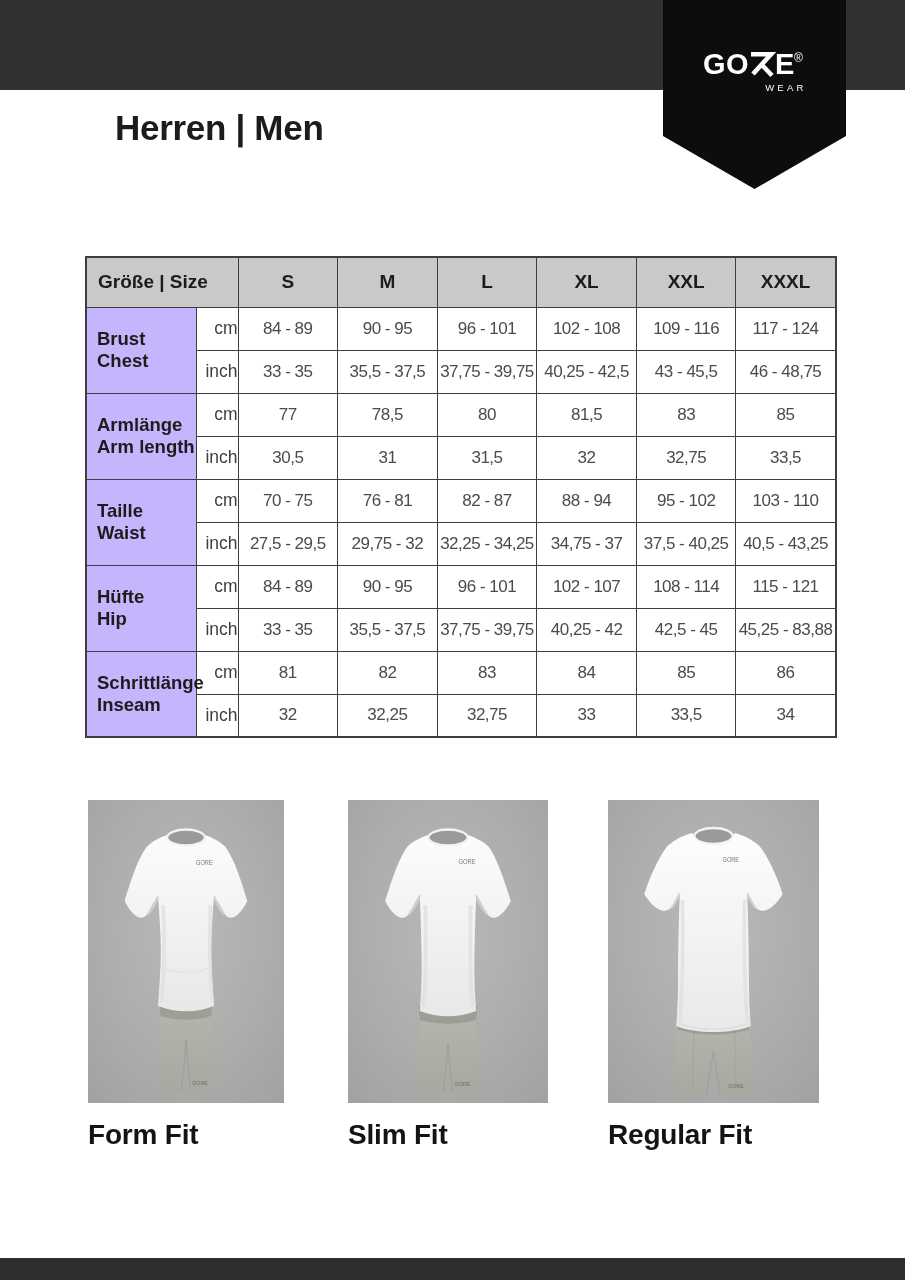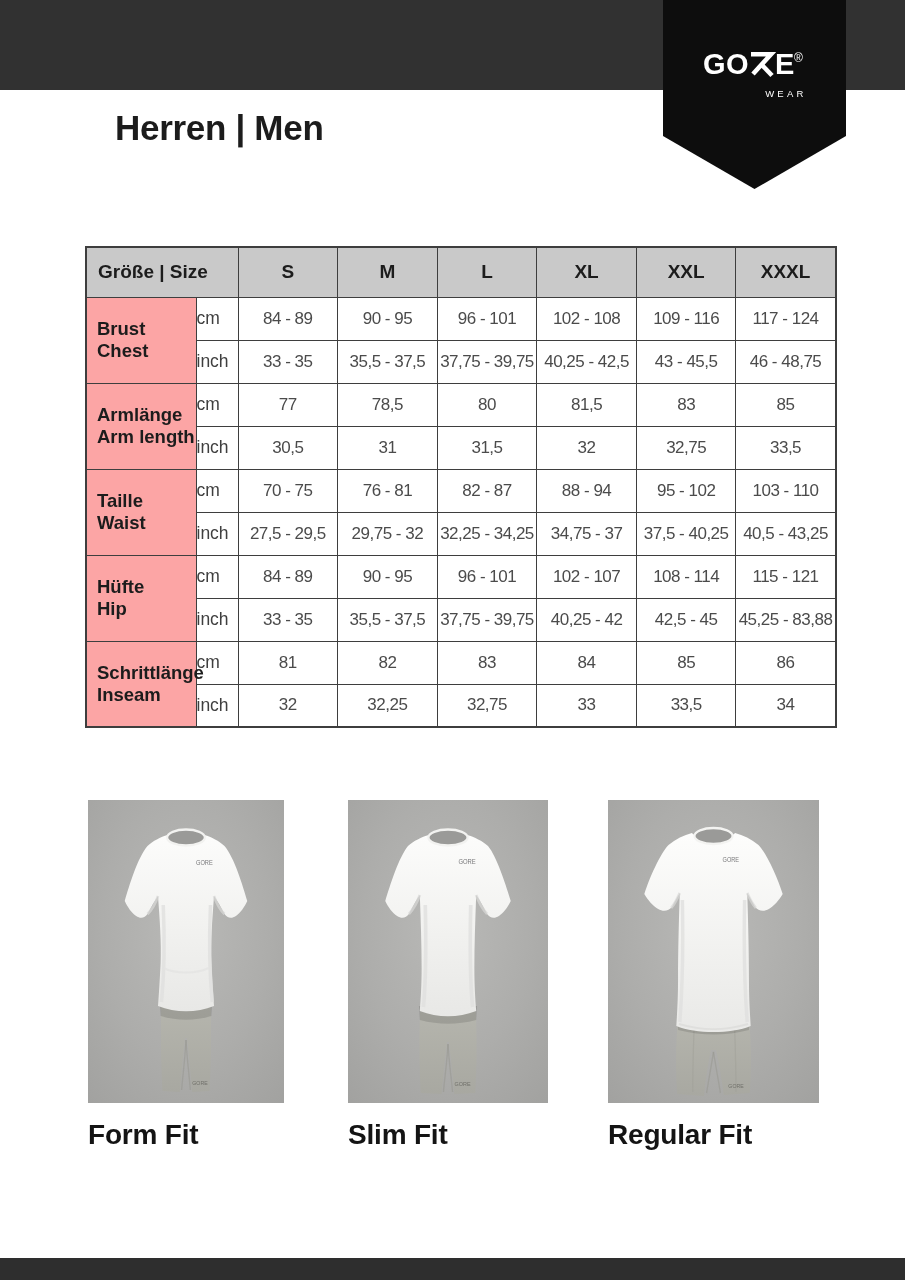--- a/index.html
+++ b/index.html
@@ -19,45 +19,45 @@
   .subtitle{
     position:absolute;left:107px;top:100px;margin:8px;
     color:#1c1c1c;font-size:35px;font-weight:bold;letter-spacing:-0.3px;white-space:nowrap;
   }
   .badge{
     position:absolute;left:663px;top:0;width:183px;height:189px;background:#0d0d0d;
     clip-path:polygon(0 0,100% 0,100% 72%,50% 100%,0 72%);
   }
   .logo-wrap{width:104px;margin:50px auto 0;}
   .wordmark{display:block;width:104px;height:30px;}
-  .wear{color:#ffffff;font-size:9.5px;letter-spacing:3.2px;text-align:right;margin-top:8px;}
+  .wear{color:#ffffff;font-size:9.5px;letter-spacing:3.2px;text-align:right;margin-top:2px;}
   
   .section-heading{
     position:absolute;left:87px;top:204px;margin:0;
     color:#191919;font-size:26px;font-weight:bold;letter-spacing:-0.2px;white-space:nowrap;
   }
   
   .size-table{
-    position:absolute;left:85px;top:246px;width:750px;
+    position:absolute;left:85px;top:256px;width:750px;
     border-collapse:collapse;table-layout:fixed;
     border:2.5px solid #3e3e3e;
   }
   .size-table th,.size-table td{border:1.6px solid #3e3e3e;padding:0;}
   .size-table thead tr{height:50px;}
   .size-table tbody tr{height:43px;}
   th.corner{
     background:#c9c9c9;text-align:left;padding-left:11px;
     font-size:19px;font-weight:bold;color:#1c1c1c;
   }
   th.size-col{background:#c9c9c9;text-align:center;font-size:19px;font-weight:bold;color:#1c1c1c;}
   th.measure{
-    text-align:left;padding-left:10px;background:#fca5a5;
+    text-align:left;padding-left:10px;background:#c4b5fd;
     font-size:18.5px;font-weight:bold;color:#1c1c1c;line-height:22px;
   }
-  td.unit{text-align:left;font-size:17.5px;font-weight:normal;color:#3f3f3f;background:#ffffff;}
+  td.unit{text-align:right;font-size:17.5px;font-weight:normal;color:#3f3f3f;background:#ffffff;}
   td.val{
     text-align:center;font-size:17px;font-weight:normal;color:#4b4b4b;background:#ffffff;
     letter-spacing:-0.5px;white-space:nowrap;
   }
   
   .fit{position:absolute;top:800px;margin:0;}
   .fit-form{left:88px;width:196px;}
   .fit-slim{left:348px;width:200px;}
   .fit-regular{left:608px;width:211px;}
   .fit-img{width:100%;height:303px;}

